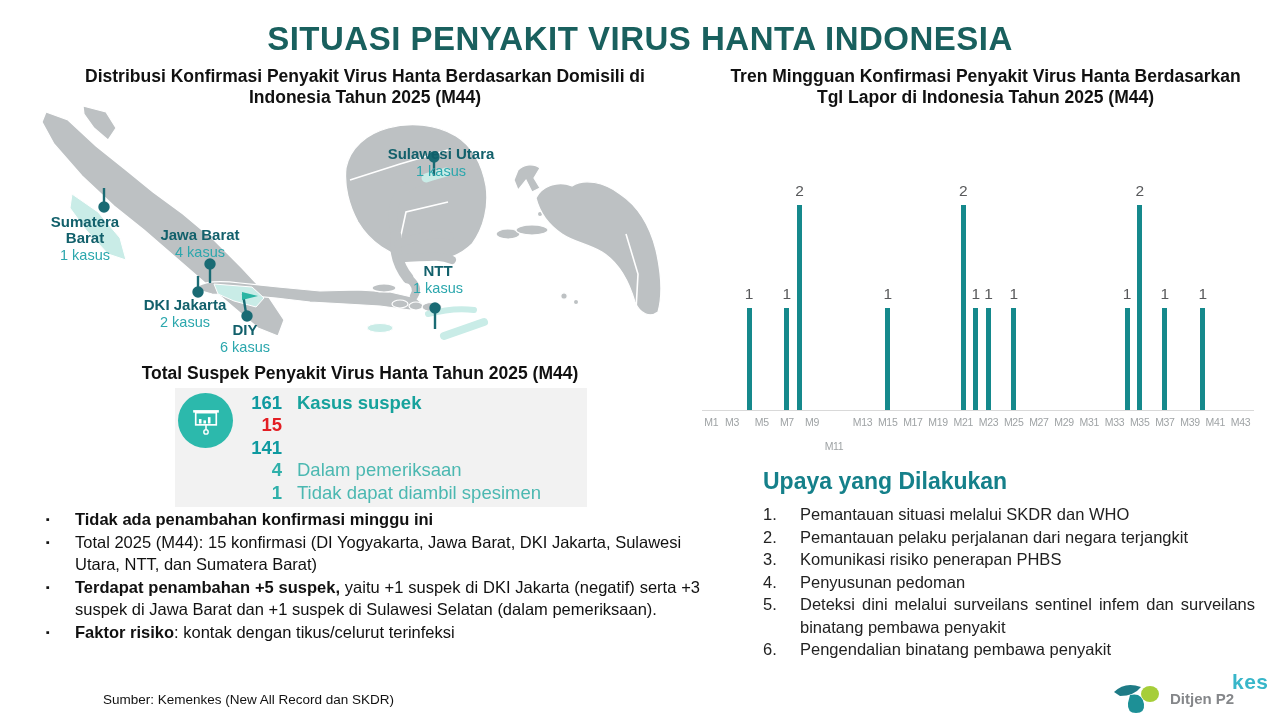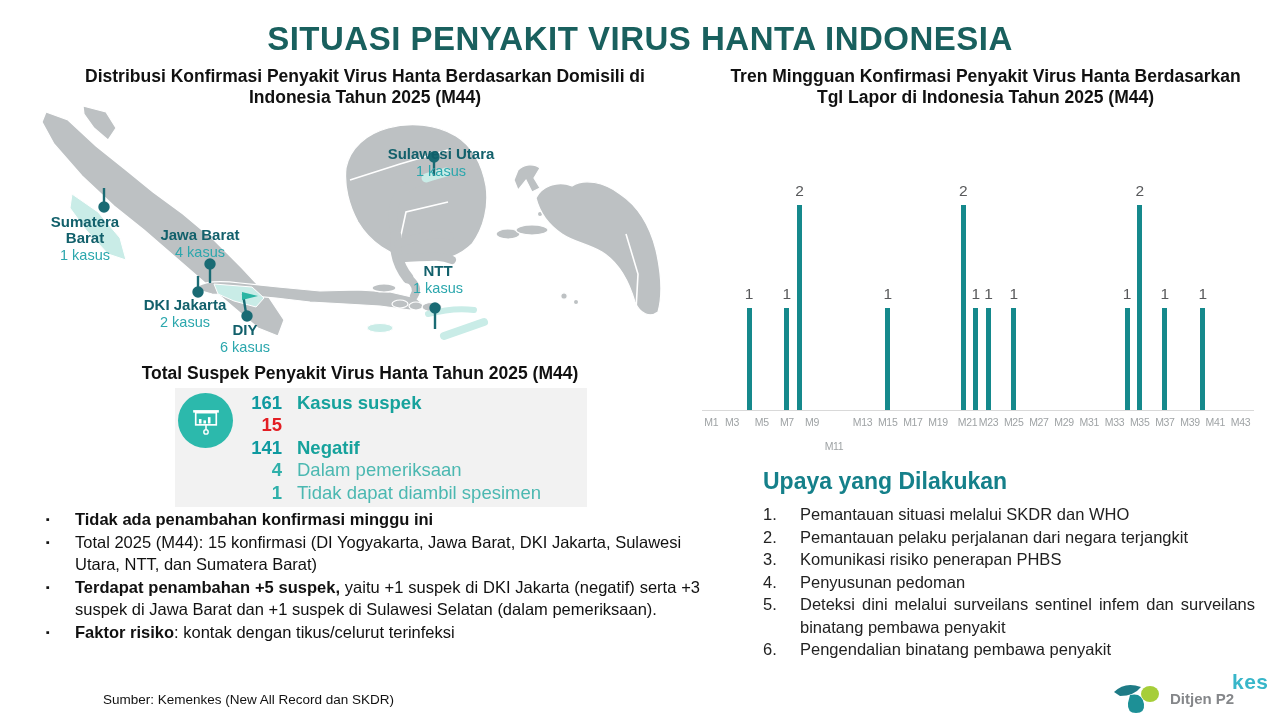--- a/index.html
+++ b/index.html
@@ -201,21 +201,20 @@
   <div class="stats-rows">
     <div class="stat-row row-strong">
       <span class="num">161</span>
       <span class="lbl">Kasus suspek</span>
     </div>
     <div class="stat-row row-red">
       <span class="num">15</span>
     </div>
     <div class="stat-row row-strong">
       <span class="num">141</span>
-      <span class="lbl">Negatif</span>
     </div>
     <div class="stat-row row-light">
       <span class="num">4</span>
       <span class="lbl">Dalam pemeriksaan</span>
     </div>
     <div class="stat-row row-light">
       <span class="num">1</span>
       <span class="lbl">Tidak dapat diambil spesimen</span>
     </div>
   </div>
@@ -266,21 +265,21 @@
     <div class="tick" style="left: -2.7px;">M1</div>
     <div class="tick" style="left: 18px;">M3</div>
     <div class="tick" style="left: 47.7px;">M5</div>
     <div class="tick" style="left: 72.9px;">M7</div>
     <div class="tick" style="left: 98.1px;">M9</div>
     <div class="tick" style="left: 120px; margin-top: 24px;">M11</div>
     <div class="tick" style="left: 148.5px;">M13</div>
     <div class="tick" style="left: 173.7px;">M15</div>
     <div class="tick" style="left: 198.9px;">M17</div>
     <div class="tick" style="left: 224.1px;">M19</div>
-    <div class="tick" style="left: 249.3px; text-align: right;">M21</div>
+    <div class="tick" style="left: 249.3px;">M21</div>
     <div class="tick" style="left: 274.5px;">M23</div>
     <div class="tick" style="left: 299.7px;">M25</div>
     <div class="tick" style="left: 324.9px;">M27</div>
     <div class="tick" style="left: 350.1px;">M29</div>
     <div class="tick" style="left: 375.3px;">M31</div>
     <div class="tick" style="left: 400.5px;">M33</div>
     <div class="tick" style="left: 425.7px;">M35</div>
     <div class="tick" style="left: 450.9px;">M37</div>
     <div class="tick" style="left: 476.1px;">M39</div>
     <div class="tick" style="left: 501.3px;">M41</div>

